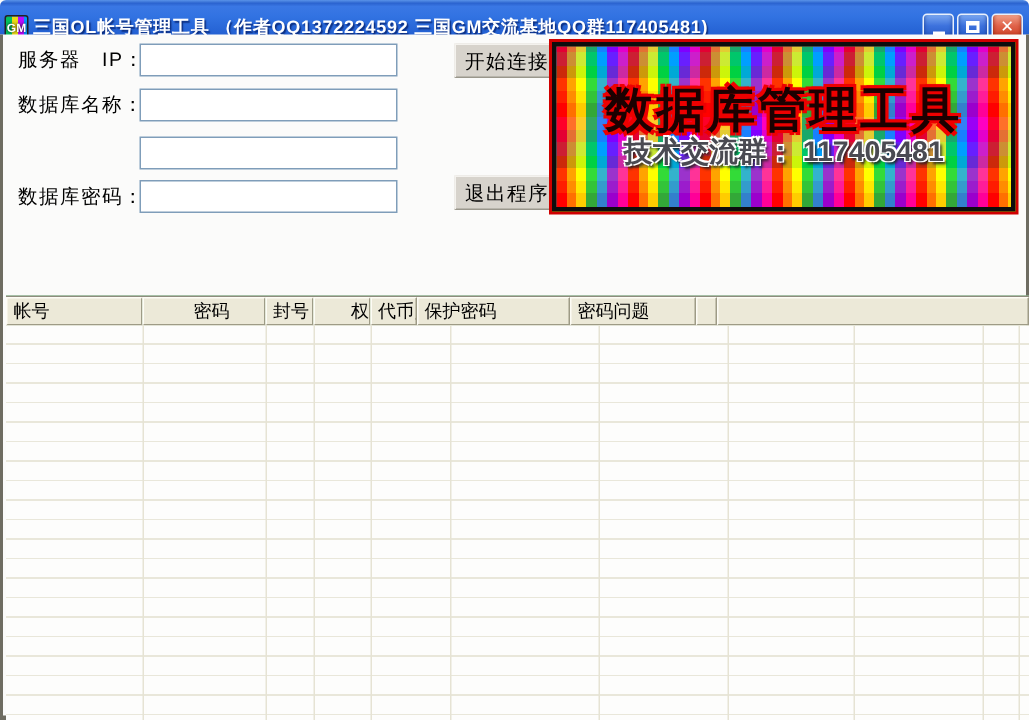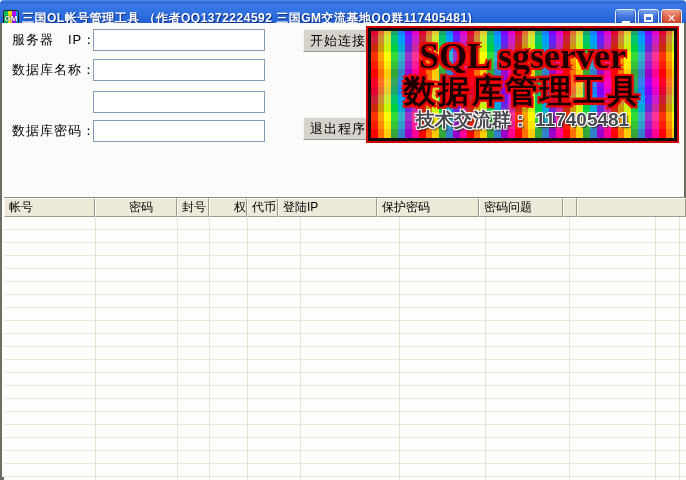--- a/index.html
+++ b/index.html
@@ -136,33 +136,31 @@
 
     <input class="form-input" style="top: 6px;" value="">
     <input class="form-input" style="top: 36px;" value="">
     <input class="form-input" style="top: 68px;" value="">
     <input class="form-input" style="top: 97px;" value="">
 
     <button class="form-btn" style="top:6px;">开始连接</button>
     <button class="form-btn" style="top:94px;">退出程序</button>
 
     <div id="banner" style="top:5px;">
-      <div id="banner-line1">SQL sgserver</div>
       <div id="banner-line2">数据库管理工具</div>
       <div id="banner-line3">技术交流群： 117405481</div>
     </div>
 
     <div id="table">
       <div id="table-header">
         <div class="hcell" style="width:91px;">帐号</div>
         <div class="hcell" style="width:82px;padding-left:33px;">密码</div>
         <div class="hcell" style="width:32px;">封号</div>
         <div class="hcell" style="width:38px;padding-left:24px;">权限</div>
         <div class="hcell" style="width:31px;">代币点</div>
-        <div class="hcell" style="width:99px;">登陆IP</div>
         <div class="hcell" style="width:102px;">保护密码</div>
         <div class="hcell" style="width:84px;">密码问题</div>
         <div class="hcell" style="width:14px;"></div>
         <div class="hcell filler"></div>
       </div>
       <div id="table-body">
         <div class="vline" style="left:91px;"></div>
         <div class="vline" style="left:173px;"></div>
         <div class="vline" style="left:205px;"></div>
         <div class="vline" style="left:243px;"></div>

